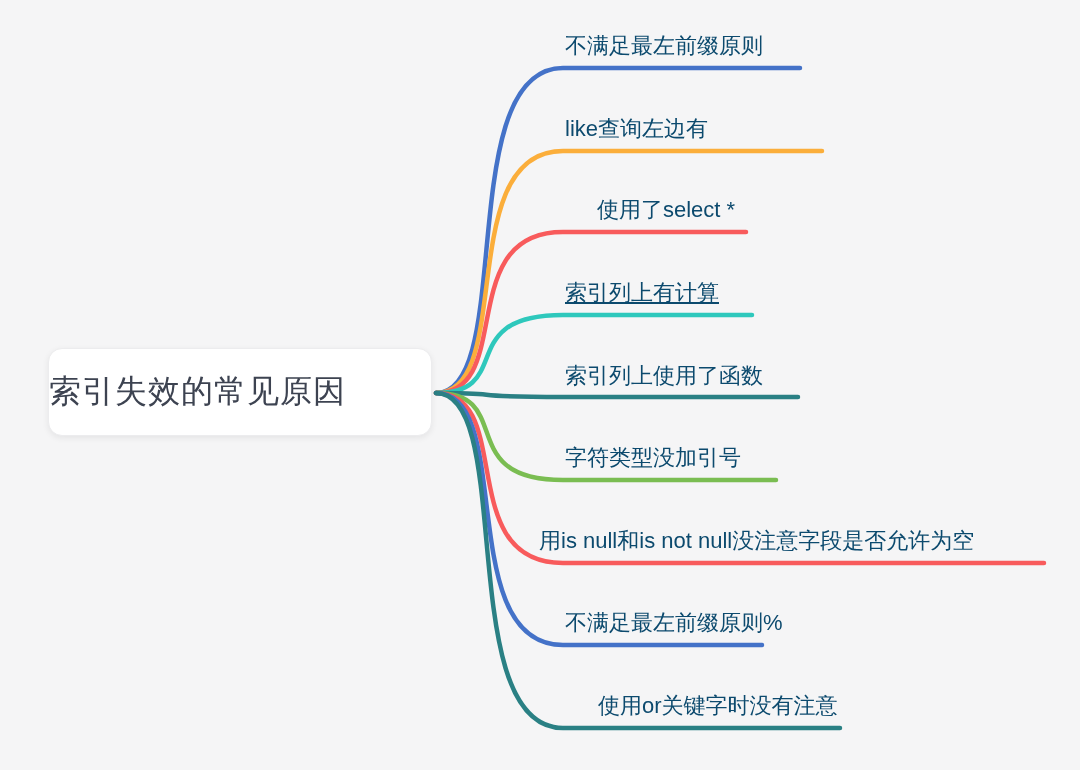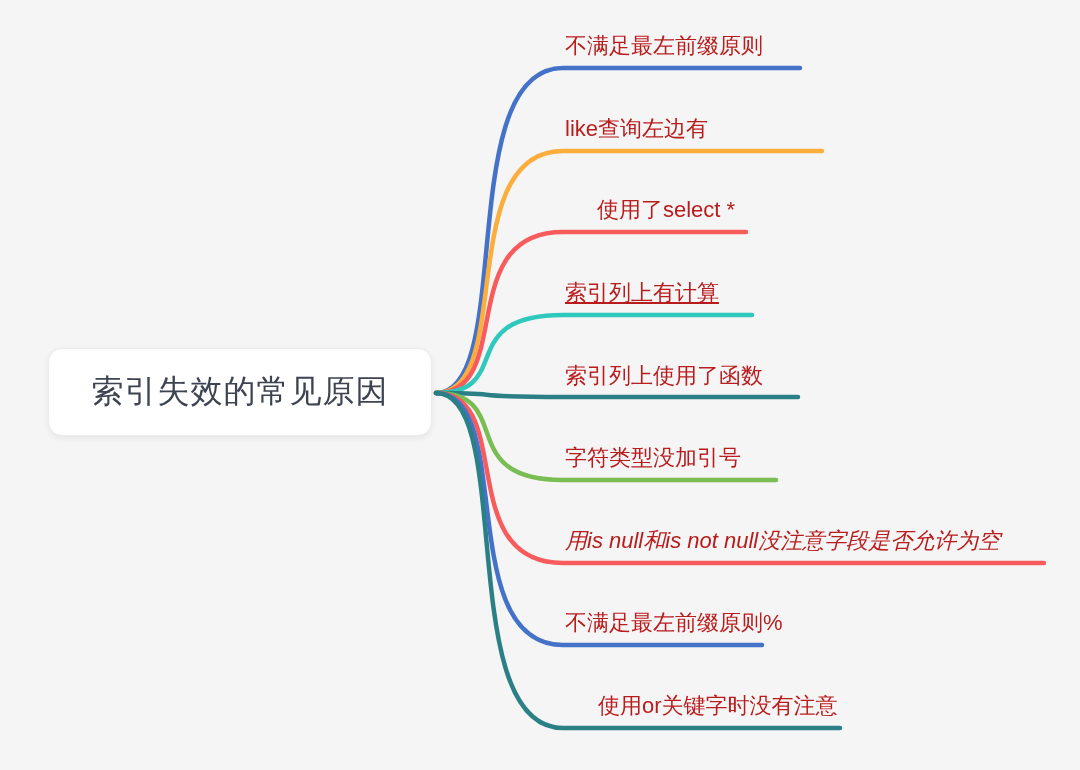--- a/index.html
+++ b/index.html
@@ -21,34 +21,33 @@
   .root-node {
     position: absolute;
     left: 48px; top: 348px;
     width: 384px; height: 88px;
     background: #ffffff;
     border: 1px solid #ececee;
     border-radius: 14px;
     box-shadow: 0 2px 6px rgba(0,0,0,0.07);
     display: flex;
     align-items: center;
-    justify-content: center;
   }
   .root-node span {
     font-size: 32px;
     letter-spacing: 1px;
     color: #3d4351;
     white-space: nowrap;
   }
   .branch-label {
     position: absolute;
     height: 32px;
     line-height: 32px;
     font-size: 22px;
-    color: #b91c1c;
+    color: #0c4a6e;
     white-space: nowrap;
   }
 </style>
 </head>
 <body>
 
 <div class="canvas">
   <svg class="edges" id="edges" viewBox="0 0 1080 770">
       <path d="M 436 393 C 516 393, 453 68, 563 68 L 800 68" fill="none" stroke="#4472c8" stroke-width="4.5" stroke-linecap="round"></path>
       <path d="M 436 393 C 516 393, 453 151, 563 151 L 822 151" fill="none" stroke="#fbae3b" stroke-width="4.5" stroke-linecap="round"></path>
@@ -65,17 +64,17 @@
     <span>索引失效的常见原因</span>
   </div>
 
   <div id="branch-labels">
       <div class="branch-label" style="left: 565px; top: 30px;">不满足最左前缀原则</div>
       <div class="branch-label" style="left: 565px; top: 113px;">like查询左边有</div>
       <div class="branch-label" style="left: 565px; top: 194px; margin-left: 32px;">使用了select *</div>
       <div class="branch-label" style="left: 565px; top: 277px; text-decoration: underline;">索引列上有计算</div>
       <div class="branch-label" style="left: 565px; top: 360px;">索引列上使用了函数</div>
       <div class="branch-label" style="left: 565px; top: 442px; text-align: right;">字符类型没加引号</div>
-      <div class="branch-label" style="left: 565px; top: 525px; font-style: italic;">用is null和is not null没注意字段是否允许为空</div>
+      <div class="branch-label" style="left: 539px; top: 525px;">用is null和is not null没注意字段是否允许为空</div>
       <div class="branch-label" style="left: 565px; top: 607px;">不满足最左前缀原则%</div>
       <div class="branch-label" style="left: 598px; top: 690px;">使用or关键字时没有注意</div>
     </div>
 </div>
 
 </body></html>

